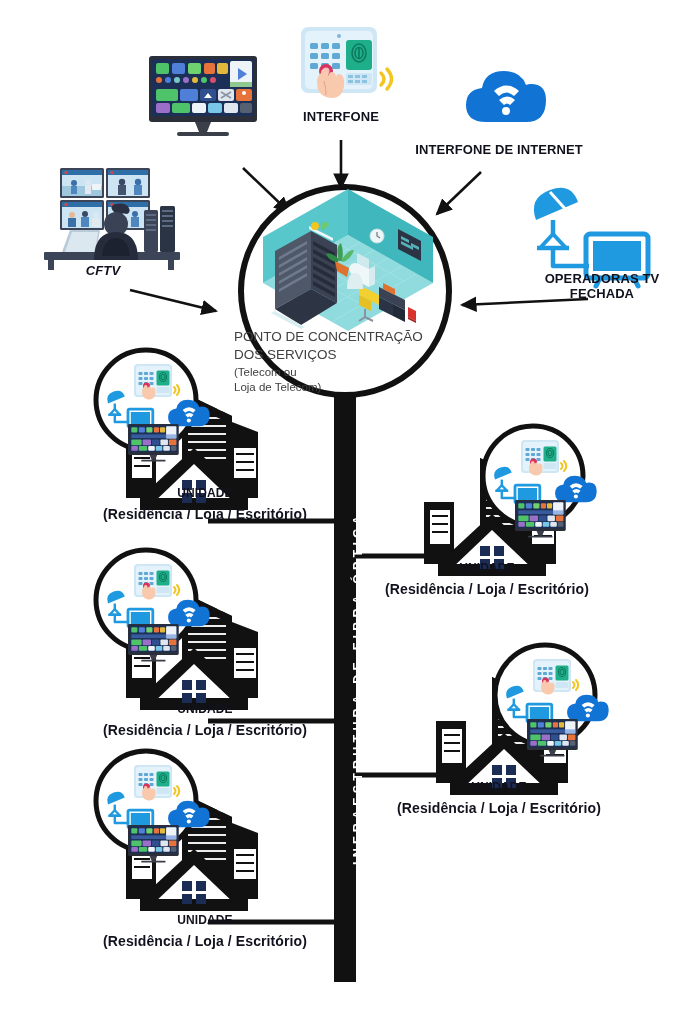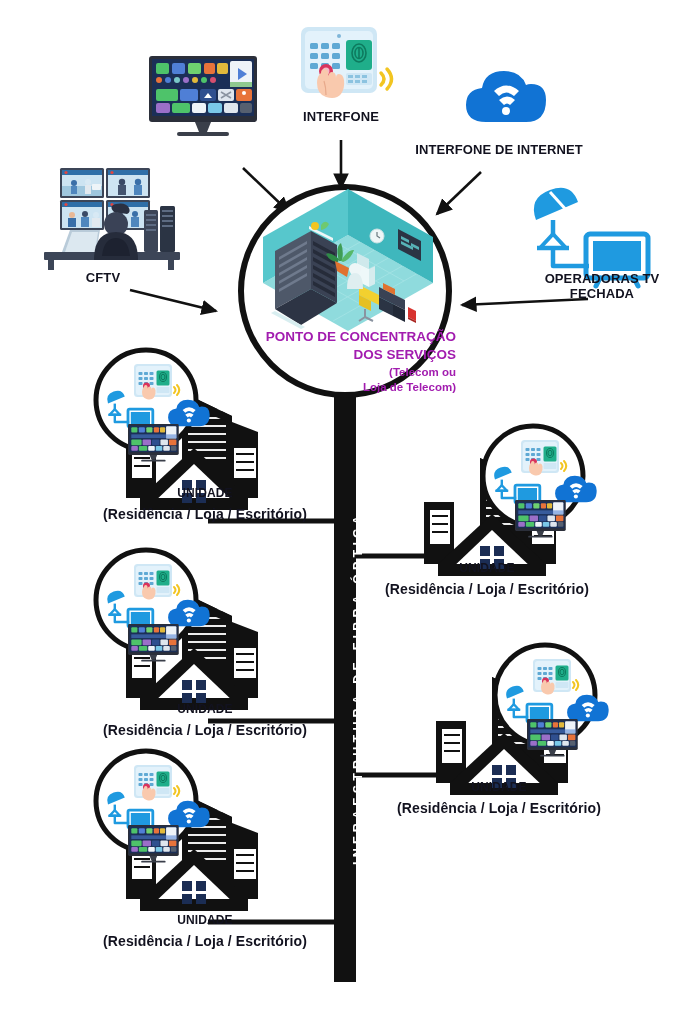--- a/index.html
+++ b/index.html
@@ -18,22 +18,22 @@
     text-align: center;
     line-height: 1.12;
     white-space: pre-line;
     letter-spacing: .1px;
   }
   .lbl-top { font-size: 13px; }
   .lbl-unit-main { font-size: 12px; }
   .lbl-unit-sub  { font-size: 14px; }
 
   .hub-title {
-    position:absolute; text-align:right; color:#a21caf;
-    font-weight:bold; line-height:1.15;
+    position:absolute; text-align:left; color:#404040;
+    font-weight:normal; line-height:1.15;
   }
   .hub-l1 { font-size: 13.5px; }
   .hub-l2 { font-size: 11.5px; }
 
   svg.layer { position:absolute; left:0; top:0; width:698px; height:1024px; }
 
   .spine-text {
     position: absolute;
     color: #ffffff;
     font-weight: bold;
@@ -465,21 +465,21 @@
     <use href="#sym-building" x="108" y="787"></use>
     <circle cx="146" cy="801" r="50" fill="#ffffff" stroke="#111111" stroke-width="5"></circle>
     <use href="#sym-bundle" x="104" y="763"></use>
   </svg>
 
 
   <div class="lbl lbl-top" style="left:251px; top:110px; width:180px;">INTERFONE</div>
 
   <div class="lbl lbl-top" style="left:379px; top:143px; width:240px;">INTERFONE DE INTERNET</div>
 
-  <div class="lbl lbl-top" style="left:48px; top:271px; width:110px;">CFTV</div>
+  <div class="lbl lbl-top" style="left:48px; top:264px; width:110px;font-style:italic;">CFTV</div>
 
   <div class="lbl lbl-top" style="left:509px; top:272px; width:186px;">OPERADORAS TV
 FECHADA</div>
 
   <div class="hub-title hub-l1" style="left:234px; top:329px; width:222px;">PONTO DE CONCENTRAÇÃO</div>
   <div class="hub-title hub-l1" style="left:234px; top:347px; width:222px;">DOS SERVIÇOS</div>
   <div class="hub-title hub-l2" style="left:234px; top:366px; width:222px;">(Telecom ou</div>
   <div class="hub-title hub-l2" style="left:234px; top:381px; width:222px;">Loja de Telecom)</div>
 
   <div class="spine-text" style="left:351px; top:865px;">INFRAESTRUTURA DE FIBRA ÓPTICA</div>

